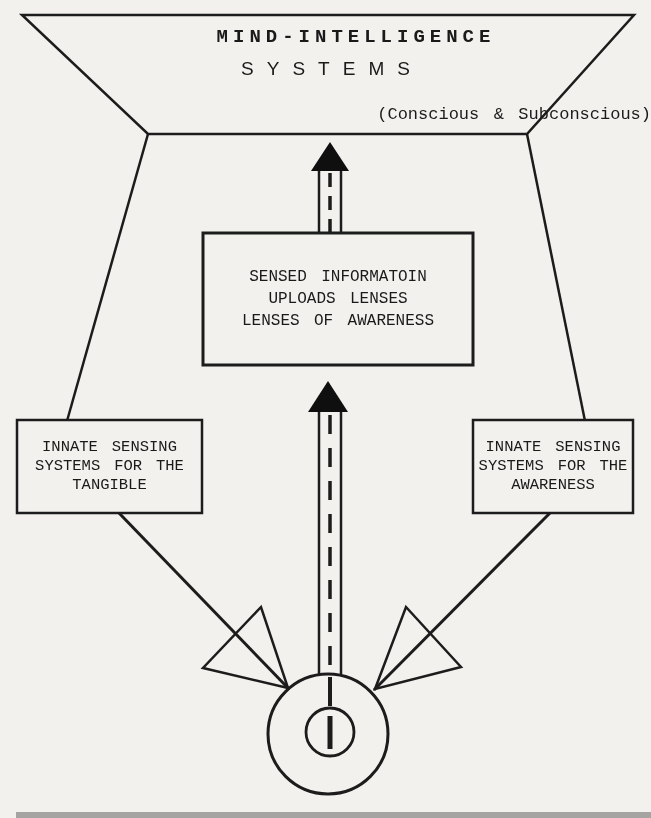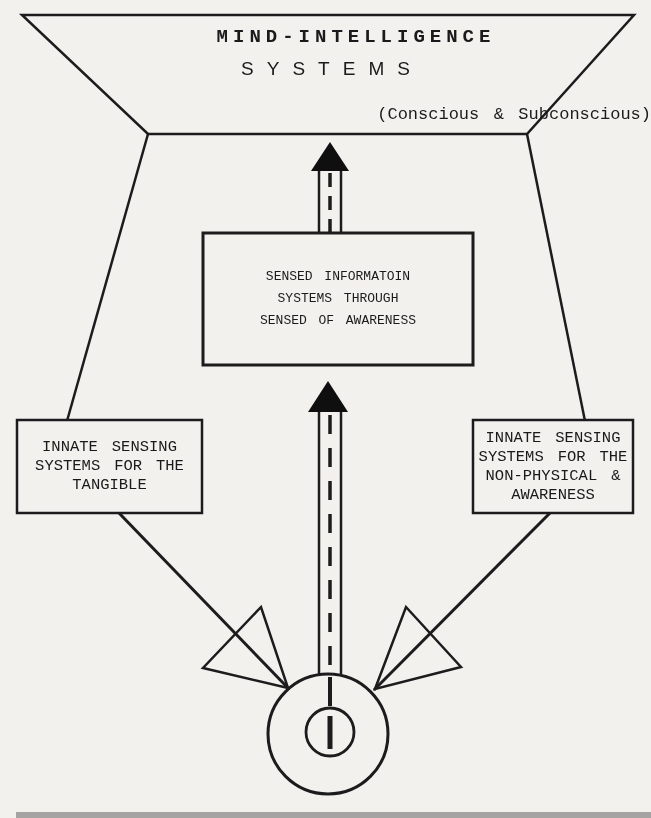--- a/index.html
+++ b/index.html
@@ -37,21 +37,21 @@
   }
   .subtitle{
     left:0;width:651px;top:105px;
     font-size:17px;word-spacing:0.25em;text-align:right;
   }
   .boxtext{
     position:absolute;display:flex;flex-direction:column;
     align-items:center;justify-content:center;text-align:center;
     word-spacing:0.3em;
   }
-  .center-boxtext{left:203px;top:233px;width:270px;height:132px;font-size:13px;line-height:22px;}
+  .center-boxtext{left:203px;top:233px;width:270px;height:132px;font-size:16px;line-height:22px;}
   .left-boxtext{left:17px;top:420px;width:185px;height:93px;font-size:15.5px;line-height:19px;}
   .right-boxtext{left:473px;top:420px;width:160px;height:93px;font-size:15.5px;line-height:19px;}
   .scan-bar{
     position:absolute;left:16px;right:0;top:812px;height:6px;
     background:var(--scan-bar);
   }
 </style>
 </head>
 <body>
 
@@ -96,31 +96,30 @@
     <circle class="ln" stroke-width="2.8" fill="var(--background)" cx="330" cy="732" r="24"></circle>
     <line class="ln" stroke-width="5" x1="330" y1="716" x2="330" y2="749"></line>
   </svg>
 
   <div class="txt title-line1">MIND-INTELLIGENCE</div>
   <div class="txt title-line2">SYSTEMS</div>
   <div class="txt subtitle">(Conscious &amp; Subconscious)</div>
 
   <div class="boxtext center-boxtext">
     <div>SENSED INFORMATOIN</div>
-    <div>SYSTEMS THROUGH</div>
-    <div>SENSED OF AWARENESS</div>
+    <div>UPLOADS LENSES</div>
+    <div>LENSES OF AWARENESS</div>
   </div>
 
   <div class="boxtext left-boxtext">
     <div>INNATE SENSING</div>
     <div>SYSTEMS FOR THE</div>
     <div>TANGIBLE</div>
   </div>
 
   <div class="boxtext right-boxtext">
     <div>INNATE SENSING</div>
     <div>SYSTEMS FOR THE</div>
-    <div>NON-PHYSICAL &amp;</div>
     <div>AWARENESS</div>
   </div>
 
   <div class="scan-bar"></div>
 </div>
 
 </body></html>

